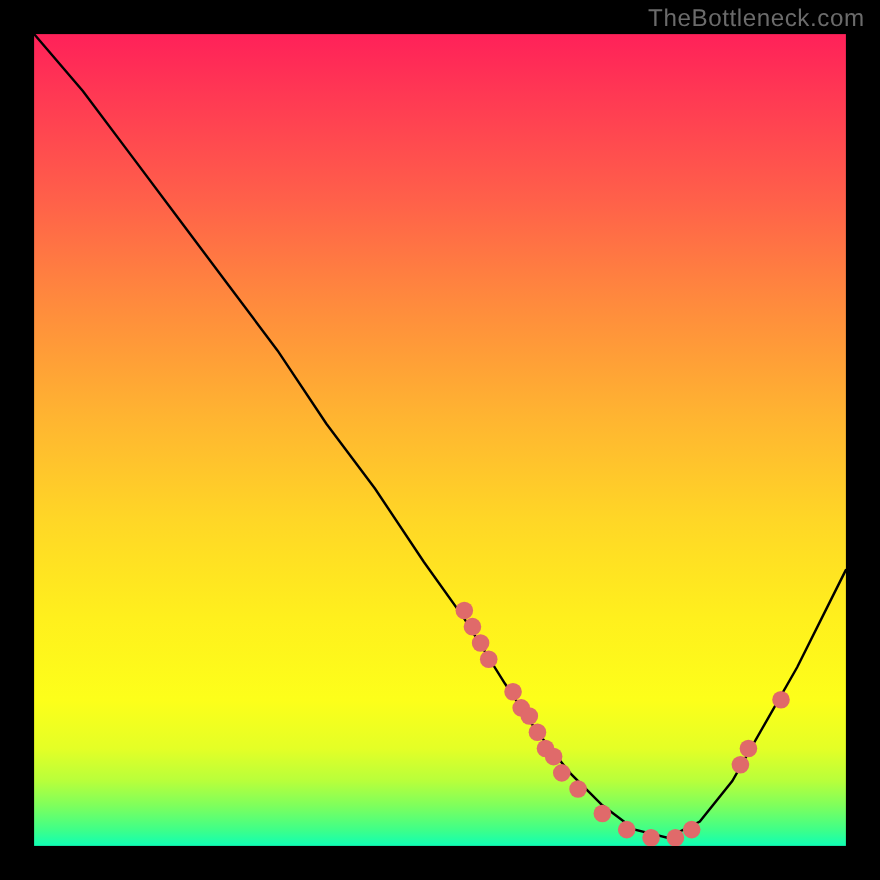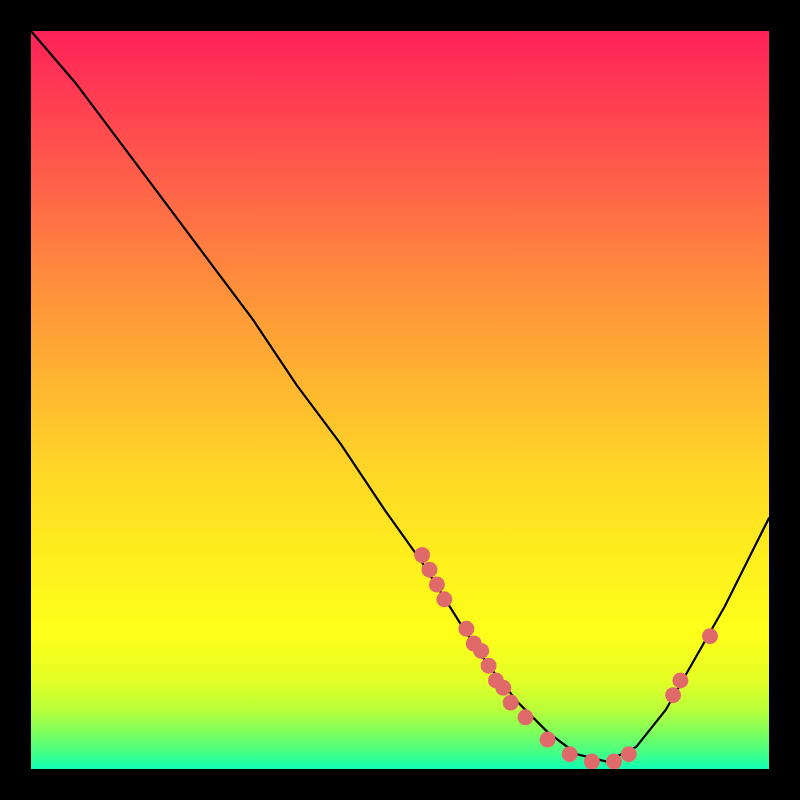--- a/index.html
+++ b/index.html
@@ -85,13 +85,14 @@
         <circle cx="516.6" cy="708.5" r="8" fill="#e06a6a"></circle>
         <circle cx="538.7" cy="723.2" r="8" fill="#e06a6a"></circle>
         <circle cx="560.9" cy="730.6" r="8" fill="#e06a6a"></circle>
         <circle cx="583.0" cy="730.6" r="8" fill="#e06a6a"></circle>
         <circle cx="597.8" cy="723.2" r="8" fill="#e06a6a"></circle>
         <circle cx="642.1" cy="664.2" r="8" fill="#e06a6a"></circle>
         <circle cx="649.4" cy="649.4" r="8" fill="#e06a6a"></circle>
         <circle cx="679.0" cy="605.2" r="8" fill="#e06a6a"></circle>
       </g>
   </svg>
+  <div class="watermark">TheBottleneck.com</div>
 </div>
 
 </body></html>

